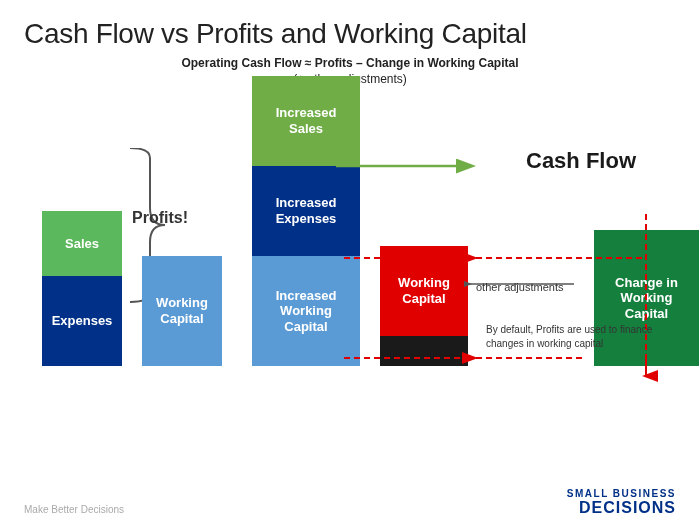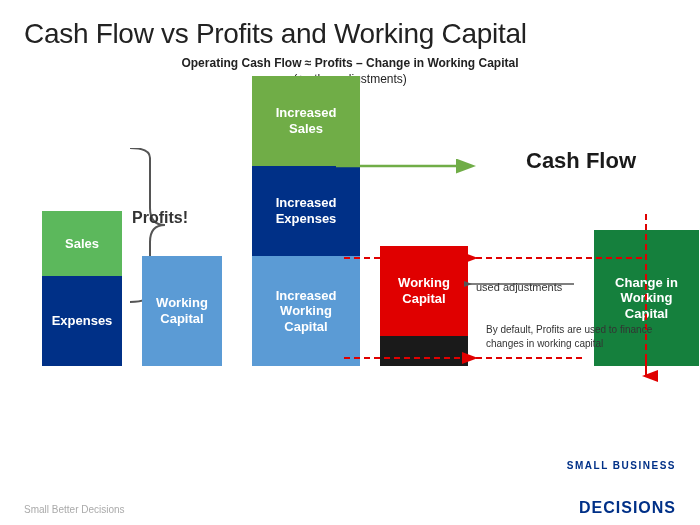--- a/index.html
+++ b/index.html
@@ -207,21 +207,20 @@
       text-transform: uppercase;
       display: block;
     }
     .logo-large {
       font-size: 16px;
       font-weight: 900;
       color: #003087;
       letter-spacing: 1px;
       text-transform: uppercase;
       display: block;
-      margin-top: 28px;
     }
   </style>
 </head>
 <body>
 
 <div class="page">
   <div class="title">Cash Flow vs Profits and Working Capital</div>
   <div class="subtitle">Operating Cash Flow ≈ Profits – Change in Working Capital</div>
   <div class="subtitle-small">(+ other adjustments)</div>
 
@@ -279,21 +278,21 @@
     </svg>
 
     <svg style="position:absolute;left:440px;top:178px;width:110px;height:20px;">
       <defs>
         <marker id="arrowBlack" markerWidth="8" markerHeight="8" refX="2" refY="3" orient="auto">
           <path d="M8,0 L8,6 L0,3 z" fill="#555"></path>
         </marker>
       </defs>
       <line x1="110" y1="10" x2="5" y2="10" stroke="#555" stroke-width="1.5" marker-end="url(#arrowBlack)"></line>
     </svg>
-    <div class="other-adj">used adjustments</div>
+    <div class="other-adj">other adjustments</div>
 
     <svg class="arrows">
       <defs>
         <marker id="arrowRed" markerWidth="8" markerHeight="8" refX="6" refY="3" orient="auto">
           <path d="M0,0 L0,6 L8,3 z" fill="#e00000"></path>
         </marker>
         <marker id="arrowRed2" markerWidth="8" markerHeight="8" refX="6" refY="3" orient="auto">
           <path d="M0,0 L0,6 L8,3 z" fill="#e00000"></path>
         </marker>
         <marker id="arrowRedDown" markerWidth="8" markerHeight="8" refX="3" refY="6" orient="auto">
@@ -310,19 +309,19 @@
       <line x1="452" y1="162" x2="622" y2="162" stroke="#e00000" stroke-width="2" stroke-dasharray="6,4"></line>
       <line x1="452" y1="262" x2="562" y2="262" stroke="#e00000" stroke-width="2" stroke-dasharray="6,4"></line>
 
       <line x1="622" y1="262" x2="622" y2="280" stroke="#e00000" stroke-width="2" marker-end="url(#arrowRedDown)"></line>
     </svg>
 
     <div class="by-default">By default, Profits are used to finance changes in working capital</div>
 
   </div>
 
-  <div class="make-better">Small Better Decisions</div>
+  <div class="make-better">Make Better Decisions</div>
 
   <div class="logo">
     <span class="logo-small">Small Business</span>
     <span class="logo-large">Decisions</span>
   </div>
 </div>
 
 </body></html>

